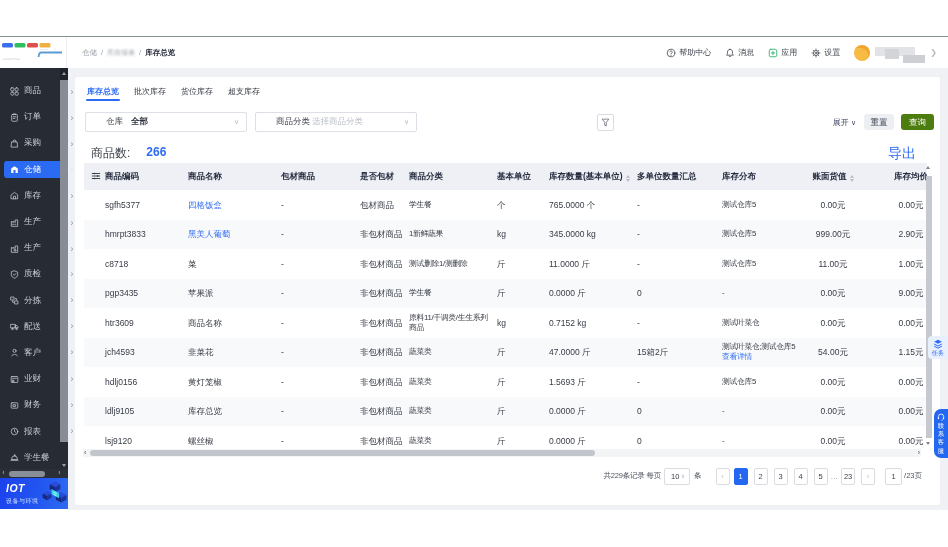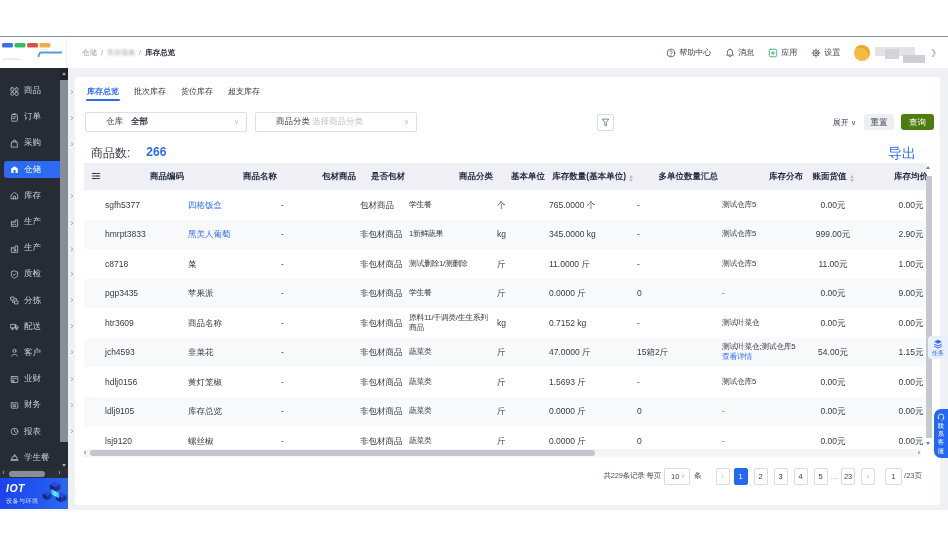--- a/index.html
+++ b/index.html
@@ -70,21 +70,21 @@
 .expand .fchev2{font-size:7px}
 .btn-reset{width:30px;height:16px;background:#edeff2;border-radius:3px;color:#454c5e;font-size:8.5px;line-height:16px;text-align:center;cursor:pointer}
 .btn-query{width:33px;height:16px;background:#4d7c0f;border-radius:3px;color:#fff;font-size:8.5px;line-height:16px;text-align:center;cursor:pointer}
 
 .inforow{position:absolute;left:16px;top:68px;font-size:12px;color:#3c414b;display:flex;gap:16px}
 .inforow b{color:#2d6bf5}
 .export{position:absolute;right:24px;top:68px;font-size:14px;color:#2d6bf5;cursor:pointer}
 
 .twrap{position:absolute;left:9px;top:86px;width:843px;height:287px;overflow:hidden}
 table{table-layout:fixed;border-collapse:collapse;width:875px}
-th{height:27px;background:#eef0f5;color:#272d40;font-weight:700;font-size:8.5px;text-align:right;padding:0 0 0 4px;white-space:nowrap;overflow:hidden}
+th{height:27px;background:#eef0f5;color:#272d40;font-weight:700;font-size:8.5px;text-align:left;padding:0 0 0 4px;white-space:nowrap;overflow:hidden}
 td{height:29.5px;font-size:8.5px;color:#363b45;padding:0 0 0 4px;line-height:10px;white-space:nowrap;overflow:hidden}
 td.wrap{white-space:normal;font-size:7.8px;letter-spacing:-0.3px}
 tbody tr:nth-child(even){background:#f8f9fb}
 th.c-center,td.c-center{text-align:center;padding:0}
 a.cell-link{color:#2d6bf5;text-decoration:none;cursor:pointer}
 .sortwrap{display:inline-flex;flex-direction:column;vertical-align:0.5px;margin-left:3px}
 .sortwrap i{display:block;width:0;height:0;border-left:2.6px solid transparent;border-right:2.6px solid transparent}
 .sortwrap .up{border-bottom:3.2px solid #b8bdc8;margin-bottom:1px}
 .sortwrap .dn{border-top:3.2px solid #b8bdc8}
 

